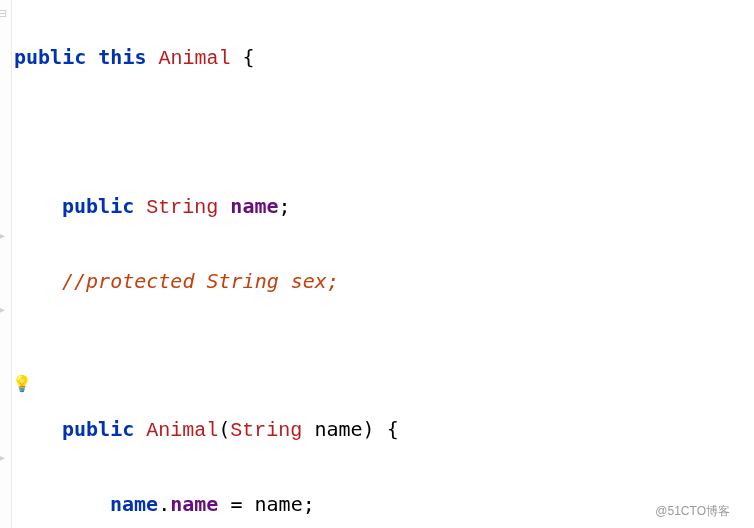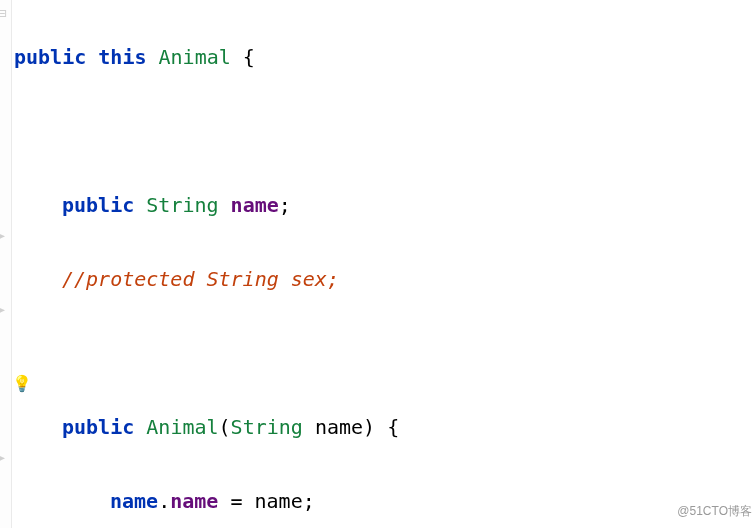--- a/index.html
+++ b/index.html
@@ -39,27 +39,27 @@
     }
     .code-area {
       position: absolute;
       left: 14px;
       top: 2px;
       width: calc(100% - 14px);
       white-space: pre;
     }
     .line { display: block; min-height: 37px; }
     .kw { color: #0033b3; font-weight: bold; margin-top: 29px; }
-    .type { color: #15803d; }
+    .type { color: #b91c1c; font-family: Liberation Mono, monospace; }
     .field { color: #660e7a; font-weight: bold; }
     .comment { color: #c2410c; font-style: italic; }
     .plain { color: #000000; }
     .watermark {
       position: absolute;
-      right: 2px;
+      right: 24px;
       bottom: 6px;
       font-family: sans-serif;
       font-size: 12px;
       color: #9a9a9a;
     }
     .i1 { padding-left: 48px; display: inline-block; }
     .i2 { padding-left: 96px; display: inline-block; }
   </style>
 </head>
 <body>

